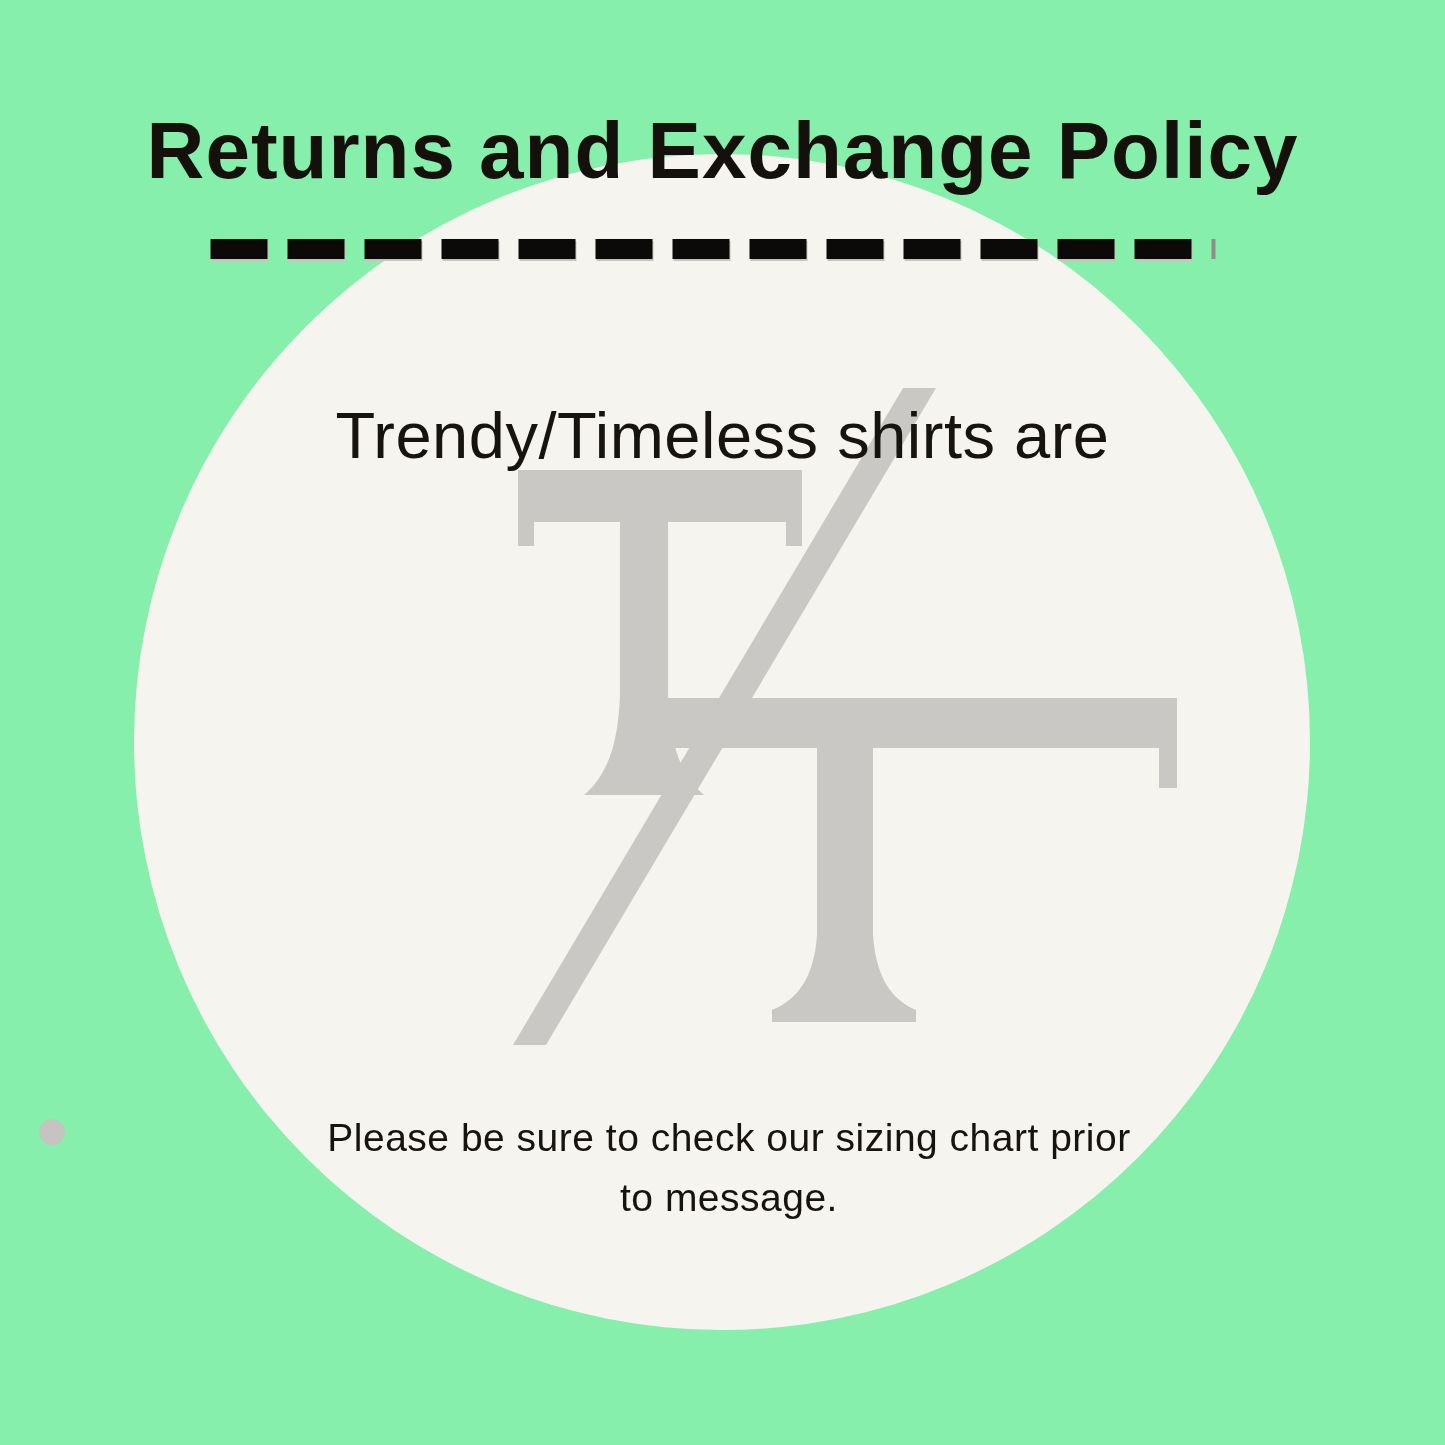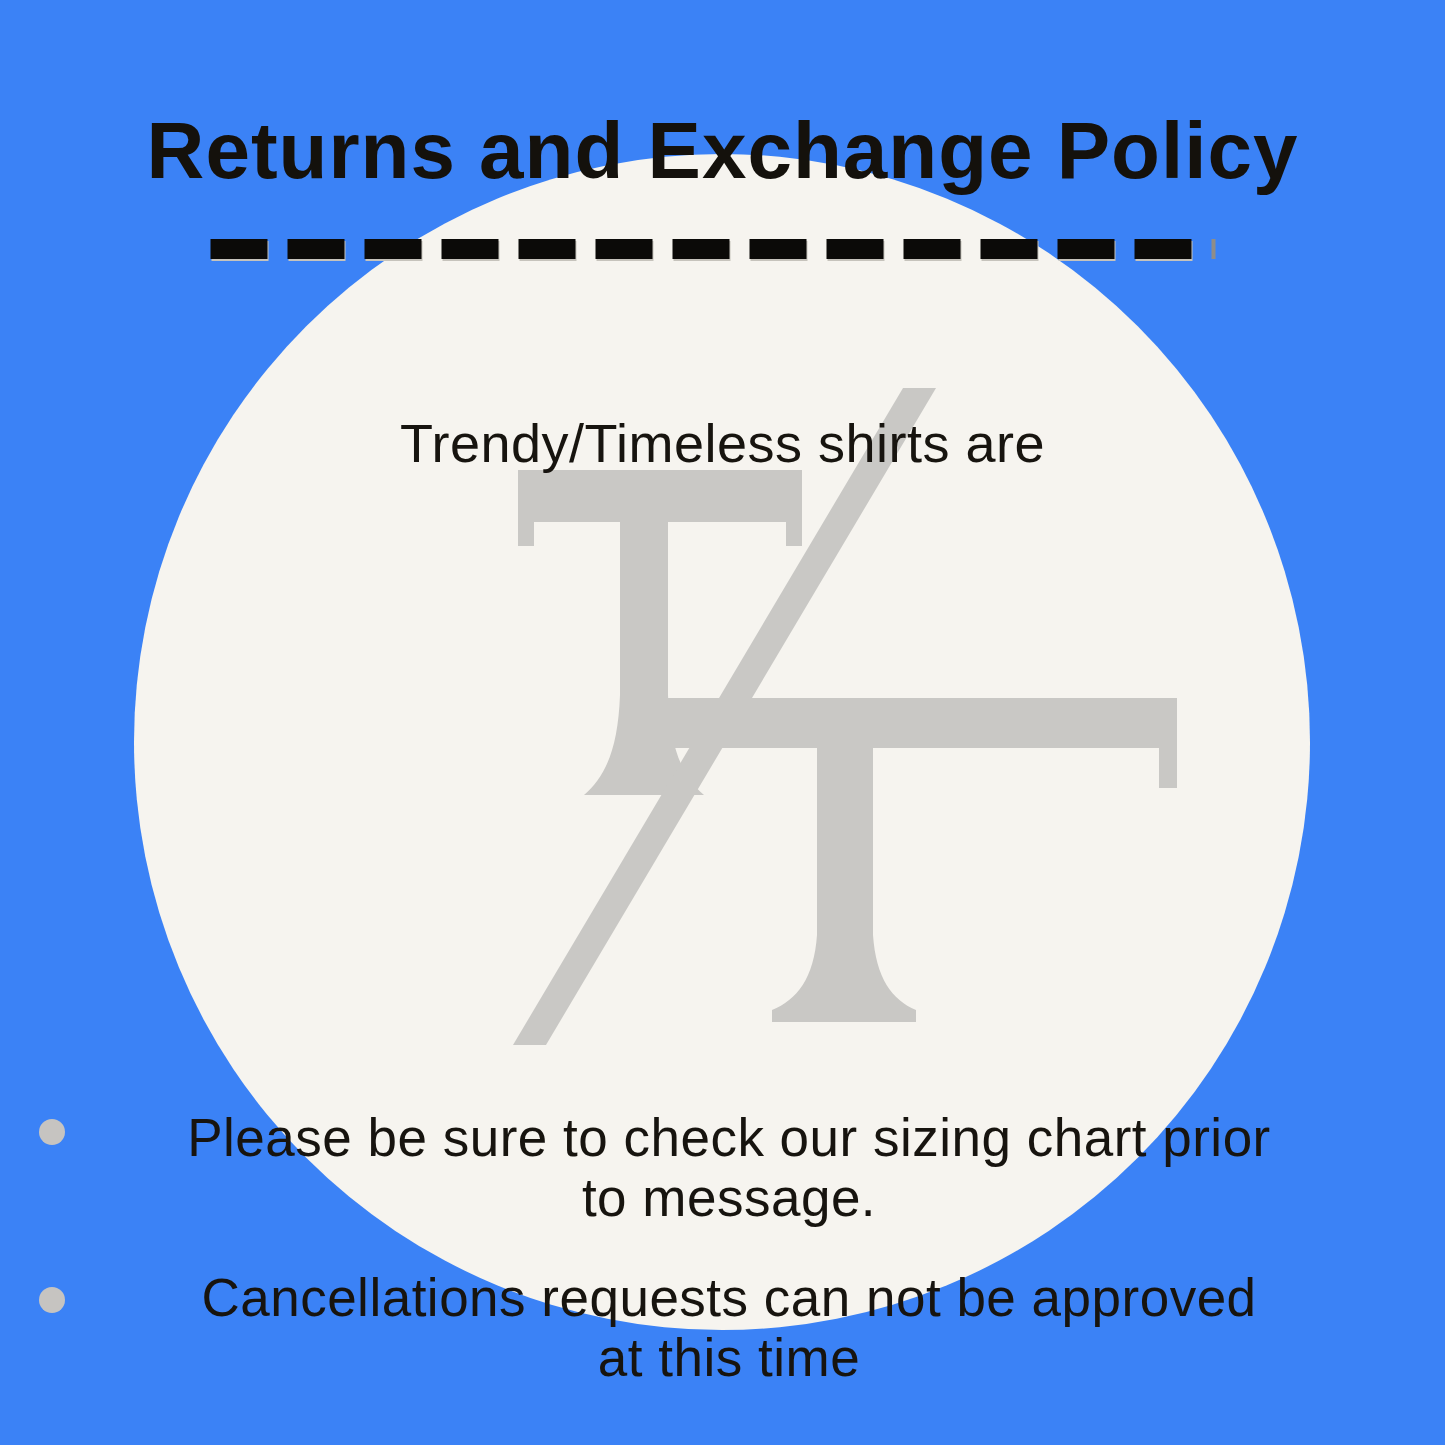--- a/index.html
+++ b/index.html
@@ -1,21 +1,21 @@
 <!DOCTYPE html>
 <html><head>
 <meta charset="utf-8">
 <style>
   html, body { margin: 0; padding: 0; background: #e8e5df; }
   .canvas {
     position: relative;
     width: 1445px;
     height: 1445px;
     margin: 0 auto;
-    background: #3b82f6;
+    background: #86efac;
     overflow: hidden;
     font-family: "Liberation Sans", sans-serif;
     color: #17140f;
   }
   .bg-circle {
     position: absolute;
     left: 134px; top: 154px;
     width: 1176px; height: 1176px;
     border-radius: 50%;
     background: #f6f4ef;
@@ -58,37 +58,37 @@
     width: 4px; height: 20px;
     background: #8f8d89;
   }
   .body-text {
     position: absolute;
     left: 0; right: 0; top: 383px;
     text-align: center;
     z-index: 3;
   }
   .body-text p {
-    margin: 8px;
-    font-size: 54px;
+    margin: 0;
+    font-size: 65px;
     line-height: 105px;
     letter-spacing: 0.5px;
     white-space: nowrap;
   }
   .bullet {
     position: absolute;
     left: 0; right: 0;
     text-align: center;
     z-index: 3;
   }
   .bullet-1 { top: 1108px; }
   .bullet-2 { top: 1268px; }
   .bullet p {
     margin: 0;
-    font-size: 53px;
+    font-size: 39px;
     line-height: 60px;
     letter-spacing: 0.5px;
     white-space: nowrap;
     padding-left: 13px;
   }
   .dot {
     position: absolute;
     width: 26px; height: 26px;
     border-radius: 50%;
     background: #c6c4c1;
@@ -143,19 +143,14 @@
   <div class="body-text">
     <p>Trendy/Timeless shirts are</p>
   </div>
 
   <div class="bullet bullet-1">
     <span class="dot"></span>
     <p>Please be sure to check our sizing chart prior</p>
     <p>to message.</p>
   </div>
 
-  <div class="bullet bullet-2">
-    <span class="dot"></span>
-    <p>Cancellations requests can not be approved</p>
-    <p>at this time</p>
-  </div>
 
 </div>
 
 </body></html>

